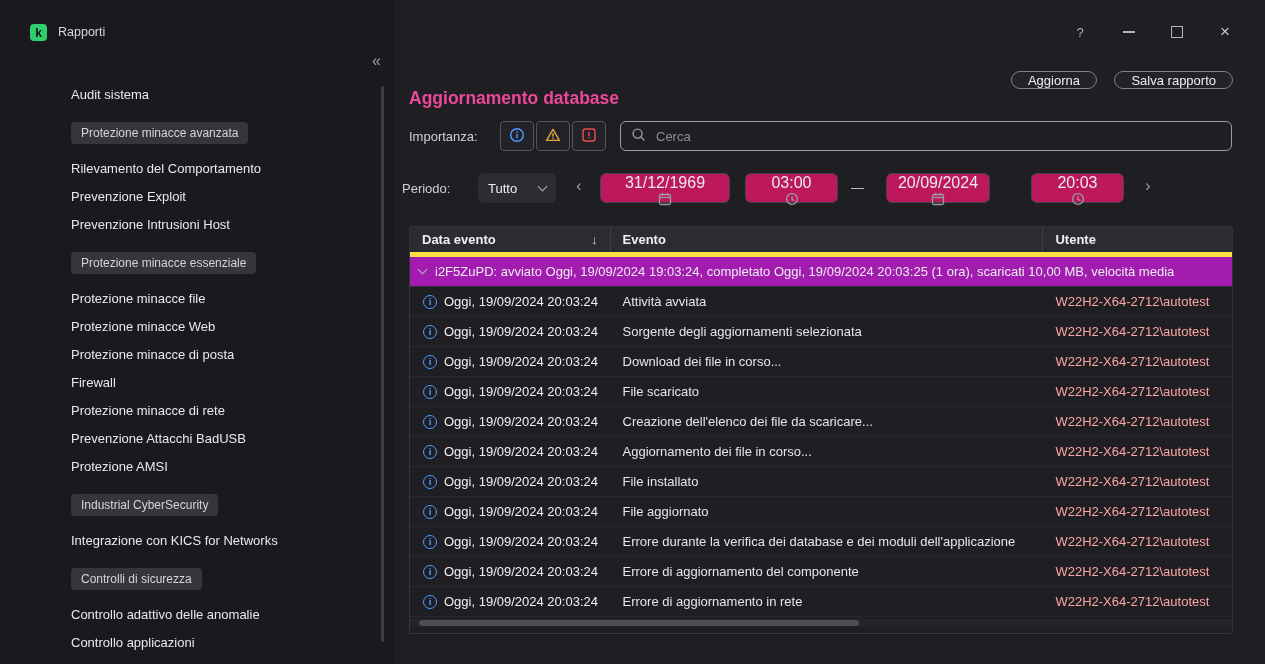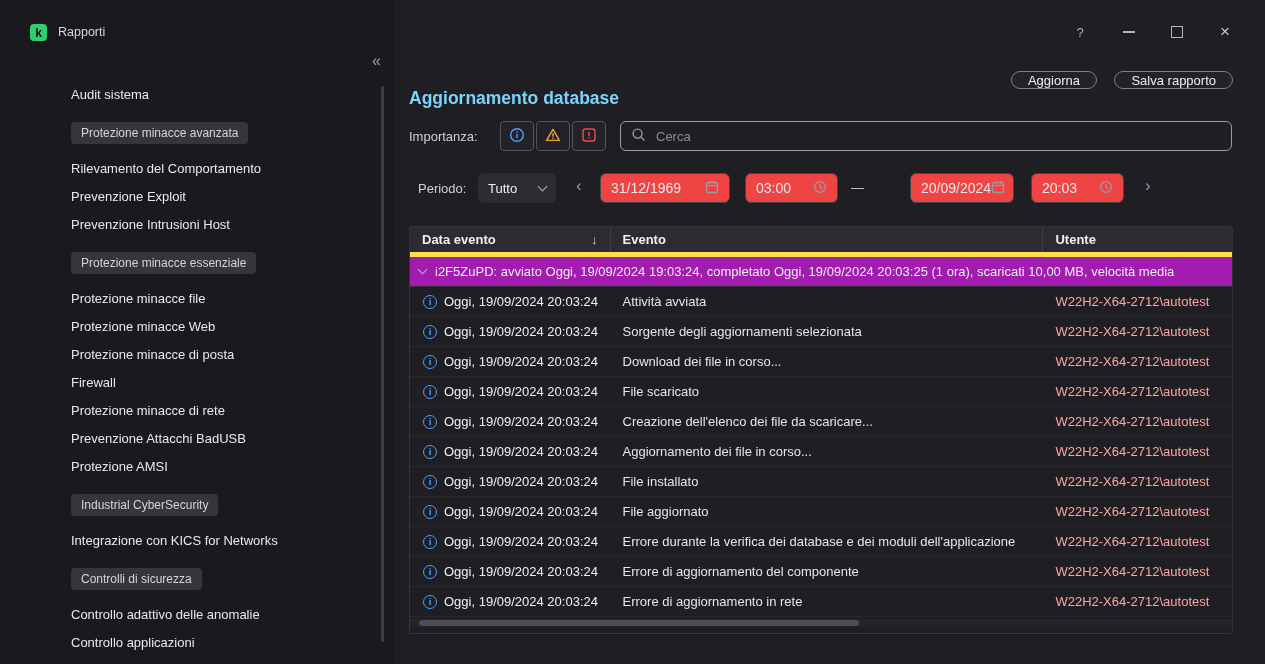--- a/index.html
+++ b/index.html
@@ -26,52 +26,52 @@
   
   .sidebar { position:absolute; left:30px; top:80px; width:332px; display:flex; flex-direction:column; align-items:flex-start;margin-left:41px; }
   .nav-item.link { height:28px; display:flex; align-items:center; font-size:13px; color:#e9e9ec; cursor:pointer; white-space:nowrap; }
   .nav-item.badge { margin:14px 0 10px 0; padding:4px 10px; background:#35353c; border-radius:4px;
                     font-size:12px; color:#d4d4d9; white-space:nowrap; }
   .collapse-btn { position:absolute; left:366px; top:50px; background:none; border:none; color:#9a9aa0;
                   font-size:16px; cursor:pointer; padding:2px 6px; }
   .side-scrollbar { position:absolute; left:381px; top:86px; width:3px; height:556px; background:#3c3c43; border-radius:2px; cursor:pointer; }
 
   
-  .page-title { position:absolute; left:409px; top:76px; font-size:17.5px; font-weight:bold; color:#7dd3fc;text-align:right; }
+  .page-title { position:absolute; left:409px; top:76px; font-size:17.5px; font-weight:bold; color:#ec4899;text-align:right; }
   .hdr-btn { position:absolute; top:71px; height:18px; padding:0 16px; background:#222228; border:1px solid #80808a;
              border-radius:12px; color:#f0f0f2; font-size:13px; cursor:pointer; }
   .btn-aggiorna { right:168px; }
   .btn-save { right:32px; }
 
   
   .lbl { position:absolute; font-size:13px; color:#cfcfd4; }
   .lbl-importanza { left:409px; top:129px; }
   .imp-group { position:absolute; left:500px; top:121px; display:flex; gap:2px; }
   .imp-btn { width:34px; height:30px; background:#222228; border:1px solid #55555e; border-radius:4px;
              display:flex; align-items:center; justify-content:center; cursor:pointer; padding:0; }
   .search-box { position:absolute; left:620px; top:121px; width:612px; height:30px; border:1px solid #9c9ca4;
                 border-radius:6px; display:flex; align-items:center; padding:0 10px; gap:8px; }
   .search-field { background:transparent; border:none; outline:none; color:#e9e9ec; flex:1;
                   font:13px "Liberation Sans","DejaVu Sans",sans-serif; }
   .search-field::placeholder { color:#8e8e96; }
 
   
-  .lbl-periodo { left:418px; top:181px; }
+  .lbl-periodo { left:402px; top:181px; }
   .dropdown { position:absolute; left:478px; top:173px; width:78px; height:30px; background:#2c2c33; border-radius:6px;
               display:flex; align-items:center; justify-content:space-between; padding:0 10px; font-size:13px; color:#f0f0f2; cursor:pointer; }
   .caret { width:7px; height:7px; border-right:1.5px solid #b0b0b6; border-bottom:1.5px solid #b0b0b6;
            transform:rotate(45deg); margin-top:-4px; }
   .period-nav { position:absolute; top:176px; background:none; border:none; color:#9a9aa2; font-size:17px; cursor:pointer; padding:0 4px; }
   .nav-prev { left:572px; }
   .nav-next { left:1141px; }
-  .field { position:absolute; top:173px; height:30px; background:#ef4444; border:1px solid #44444b; border-radius:6px;
-           display:flex; align-items:center; justify-content:space-between; padding:0 10px; font-size:14px; color:#e9e9ec; cursor:text; }
+  .field { position:absolute; top:173px; height:30px; background:#be185d; border:1px solid #44444b; border-radius:6px;
+           display:flex; align-items:center; justify-content:space-between; padding:0 10px; font-size:16px; color:#e9e9ec; cursor:text;flex-direction:column; }
   .f-date-from { left:600px; width:130px; }
   .f-time-from { left:745px; width:93px; }
-  .f-date-to   { left:910px; width:104px; }
+  .f-date-to   { left:886px; width:104px; }
   .f-time-to   { left:1031px; width:93px; }
   .range-dash { position:absolute; left:851px; top:180px; color:#cfcfd4; font-size:13px; }
 
   
   .table { position:absolute; left:409px; top:226px; width:824px; height:408px; background:#1e1e23;
            border:1px solid #34343b; border-radius:2px; overflow:hidden; }
   .thead { display:flex; height:30px; background:#2b2b31; border-bottom:5px solid #fde047; }
   .th { display:flex; align-items:center; padding:0 12px; font-size:13px; font-weight:bold; color:#f0f0f2;
         border-right:1px solid #3f3f46; cursor:pointer; }
   .th-date { width:201px; }

